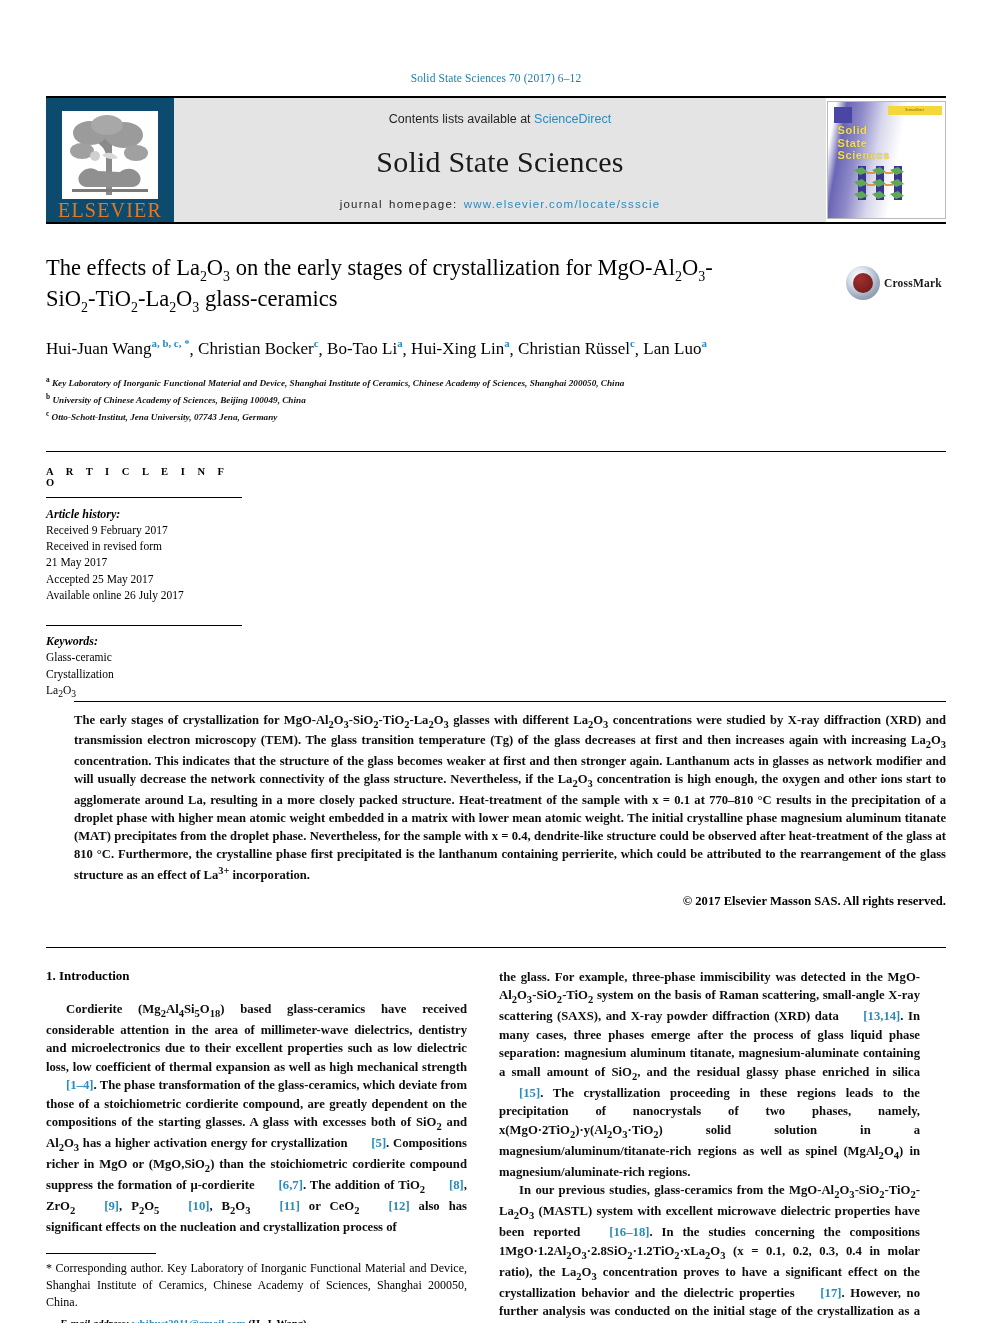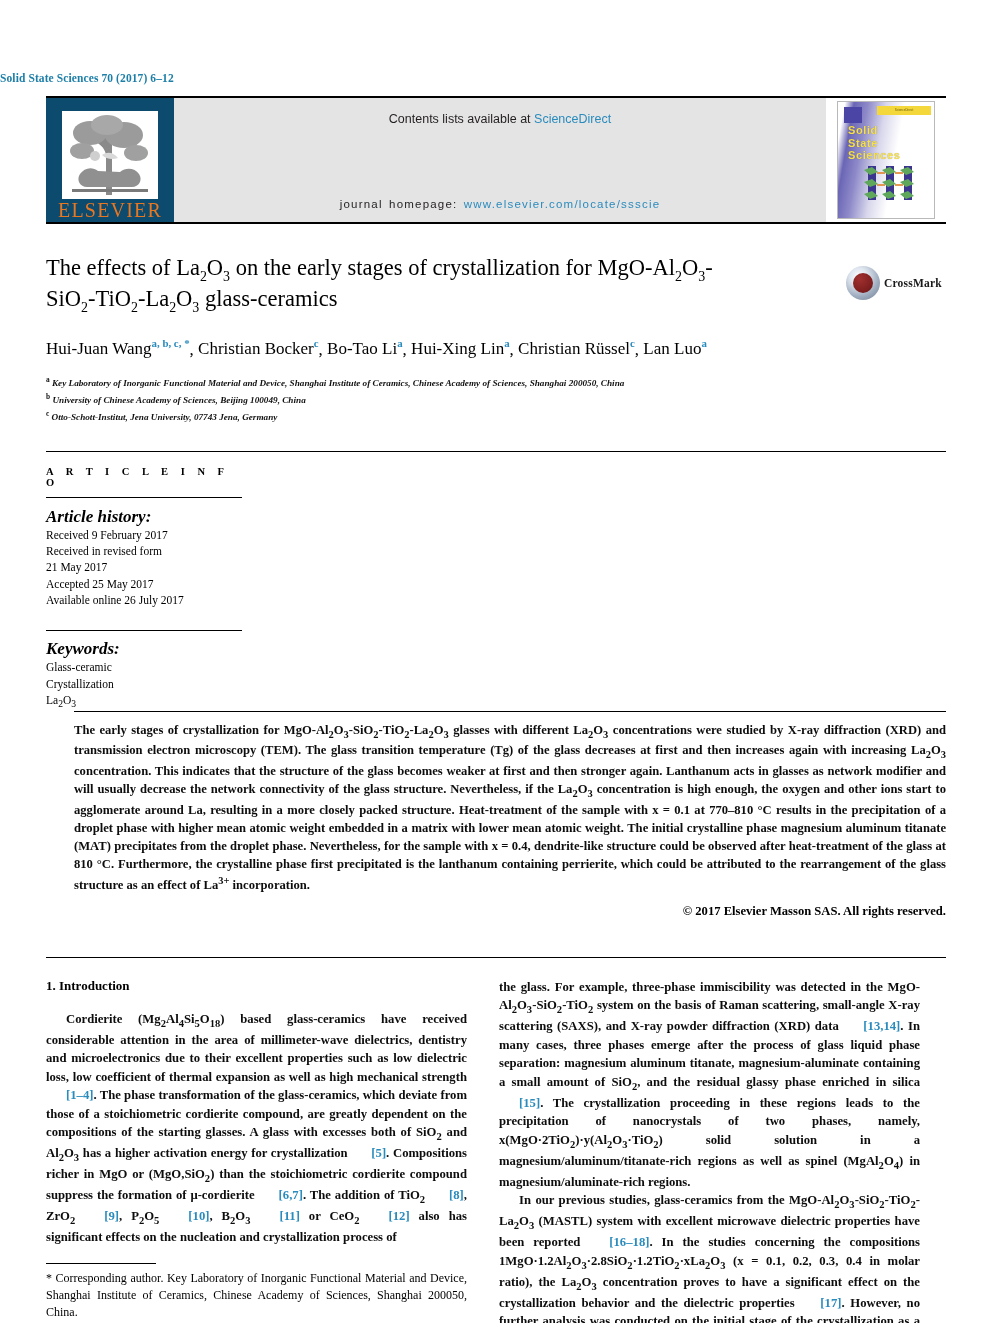--- a/index.html
+++ b/index.html
@@ -11,23 +11,24 @@
     font-family: "Liberation Serif", serif;
     color: #000000;
     position: relative;
     overflow: hidden;
   }
 
   .page { position: relative; width: 992px; height: 1323px; padding: 0; }
 
   
   .running-head {
+    text-align: center;
     font-size: 11.5px;
     color: #1d7fa8;
-    font-weight: bold;
+    font-weight: normal;
     padding-top: 72px;
     letter-spacing: 0.1px;
   }
 
   
   .masthead {
     margin: 12px 46px 0 46px;
     border-top: 2.4px solid #000;
     border-bottom: 2.4px solid #000;
     height: 128px;
@@ -80,21 +81,21 @@
     word-spacing: 2px;
   }
   .homepage-line .url { color: #2a8bbd; }
   .mast-cover {
     width: 120px;
     flex: 0 0 120px;
     background: #fff;
     display:flex; align-items:center; justify-content:center;
   }
   .cover-thumb {
-    width: 98px; height: 118px;
+    width: 119px; height: 118px;
     border: 1px solid #b9b9b9;
     background: linear-gradient(100deg,#ffffff 0%, #ffffff 6%, #6b66b5 14%, #8e8ac9 26%, #d9d8ec 42%, #ffffff 58%, #ffffff 100%);
     position: relative;
     overflow: hidden;
   }
   .cover-topbar {
     position:absolute; top:4px; right:3px; width:54px; height:9px;
     background:#f4d73b;
   }
   .cover-topbar-txt { font-size:3px; color:#6b5c00; text-align:center; line-height:9px; font-family:"Liberation Sans",sans-serif;}
@@ -165,21 +166,21 @@
   .col-info { width: 222px; flex: 0 0 222px; padding-right: 26px; }
   .col-abs { flex: 1 1 auto; padding-left: 28px; }
   .sec-head {
     font-size: 10.5px;
     font-weight: bold;
     letter-spacing: 5px;
     font-family: "Liberation Serif", serif;
     margin-bottom: 9px;
   }
   .rule-thick { border-bottom: 1.8px solid #000; margin-bottom: 9px; }
-  .hist-label { font-style: italic; font-weight:bold; font-size: 17px; }
+  .hist-label { font-style: italic; font-weight:bold; font-size: 12px; }
   .hist-line { font-size: 11.5px; line-height: 1.42; }
   .kw-gap { height: 20px; }
   .rule-thin2 { border-bottom: 1.6px solid #000; margin: 2px 0 8px 0; }
   .abs-text {
     font-size: 12.6px;
     line-height: 1.44;
     text-align: justify;
     font-weight: bold;
     color: #0d0d0d;
   }
@@ -242,20 +243,21 @@
           <circle cx="33" cy="45" r="5" fill="#cfcfcf"></circle>
         </g>
       </svg>
       <div class="elsevier-word">ELSEVIER</div>
     </div>
 
     <div class="mast-center">
       <div class="contents-line">
         <span>Contents lists available at </span><span class="sd">ScienceDirect</span>
       </div>
+      <div class="journal-title">Solid State Sciences</div>
       <div class="homepage-line">
         <span>journal homepage: </span><span class="url">www.elsevier.com/locate/ssscie</span>
       </div>
     </div>
 
     <div class="mast-cover">
       <div class="cover-thumb">
         <div class="cover-badge"></div>
         <div class="cover-topbar">
           <div class="cover-topbar-txt">ScienceDirect</div>

